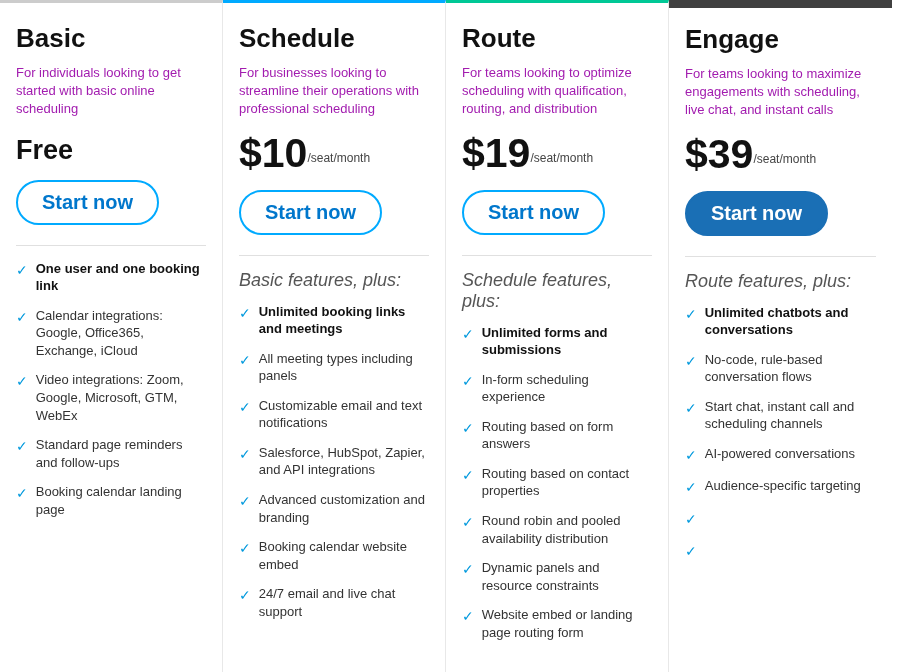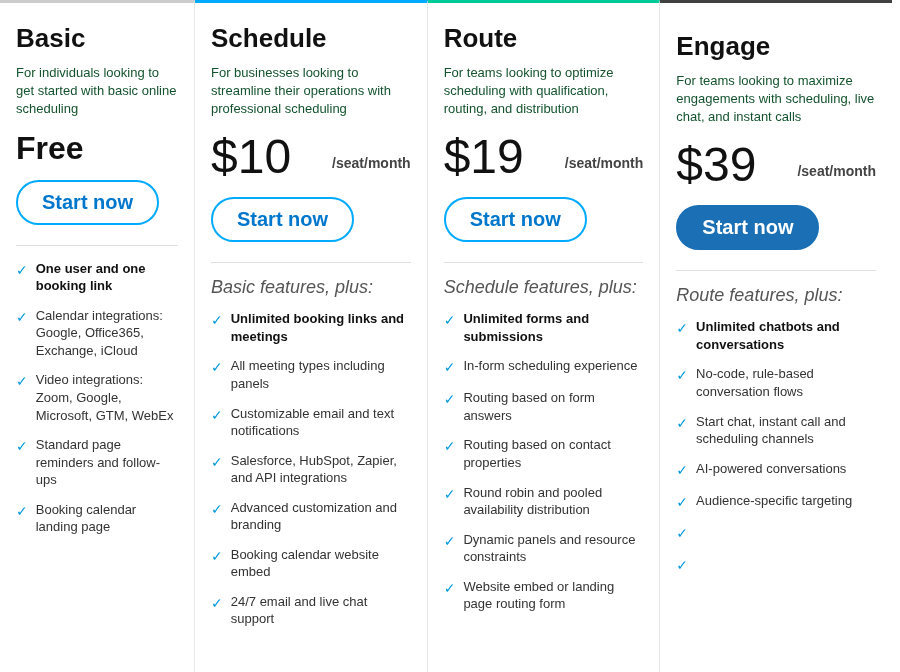--- a/index.html
+++ b/index.html
@@ -17,57 +17,56 @@
       border-top: 3px solid #e0e0e0;
     }
     .plan-col {
       padding: 20px 16px 20px 16px;
       border-right: 1px solid #e8e8e8;
       position: relative;
     }
     .plan-col:last-child { border-right: none; }
     .plan-col.schedule { border-top: 3px solid #00aaff; margin-top: -3px; padding-top: 20px; }
     .plan-col.route { border-top: 3px solid #00c896; margin-top: -3px; padding-top: 20px; }
-    .plan-col.engage { border-top: 3px solid #404040; margin-top: -3px; padding-top: 28px; }
+    .plan-col.engage { border-top: 8px solid #404040; margin-top: -3px; padding-top: 16px; }
     .plan-col.basic { border-top: 3px solid #ccc; margin-top: -3px; padding-top: 20px; }
 
     .plan-name {
       font-size: 26px;
       font-weight: 600;
       color: #111;
       margin-bottom: 10px;
     }
     .plan-desc {
       font-size: 13px;
-      color: #14532d;
+      color: #a21caf;
       line-height: 1.4;
       min-height: 52px;
       margin-bottom: 12px;
     }
     .plan-price {
       font-size: 32px;
       font-weight: 700;
       color: #111;
       margin-bottom: 14px;
       line-height: 1.1;
     }
     .plan-price .free-label {
-      font-size: 32px;
+      font-size: 27px;
       font-weight: 700;
     }
     .plan-price .price-num {
-      font-size: 48px;
+      font-size: 41px;
+      font-weight: 700;
+    }
+    .plan-price .price-unit {
+      font-size: 12px;
       font-weight: 400;
-    }
-    .plan-price .price-unit {
-      font-size: 14px;
-      font-weight: 700;
       color: #444;
       vertical-align: middle;
-      margin-left: 41px;
     }
     .btn-start {
       display: inline-block;
       border: 2px solid #00aaff;
       border-radius: 30px;
       padding: 9px 24px;
       font-size: 20px;
       font-weight: 600;
       color: #0077cc;
       background: #fff;

